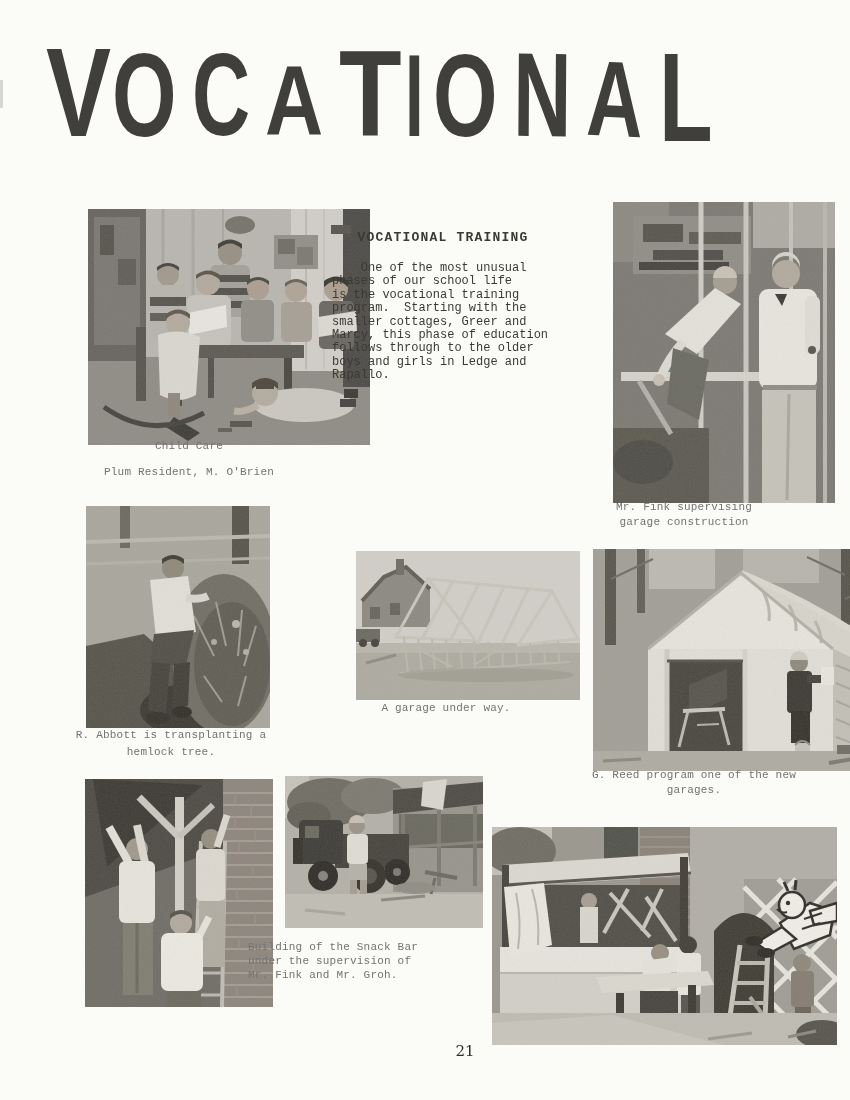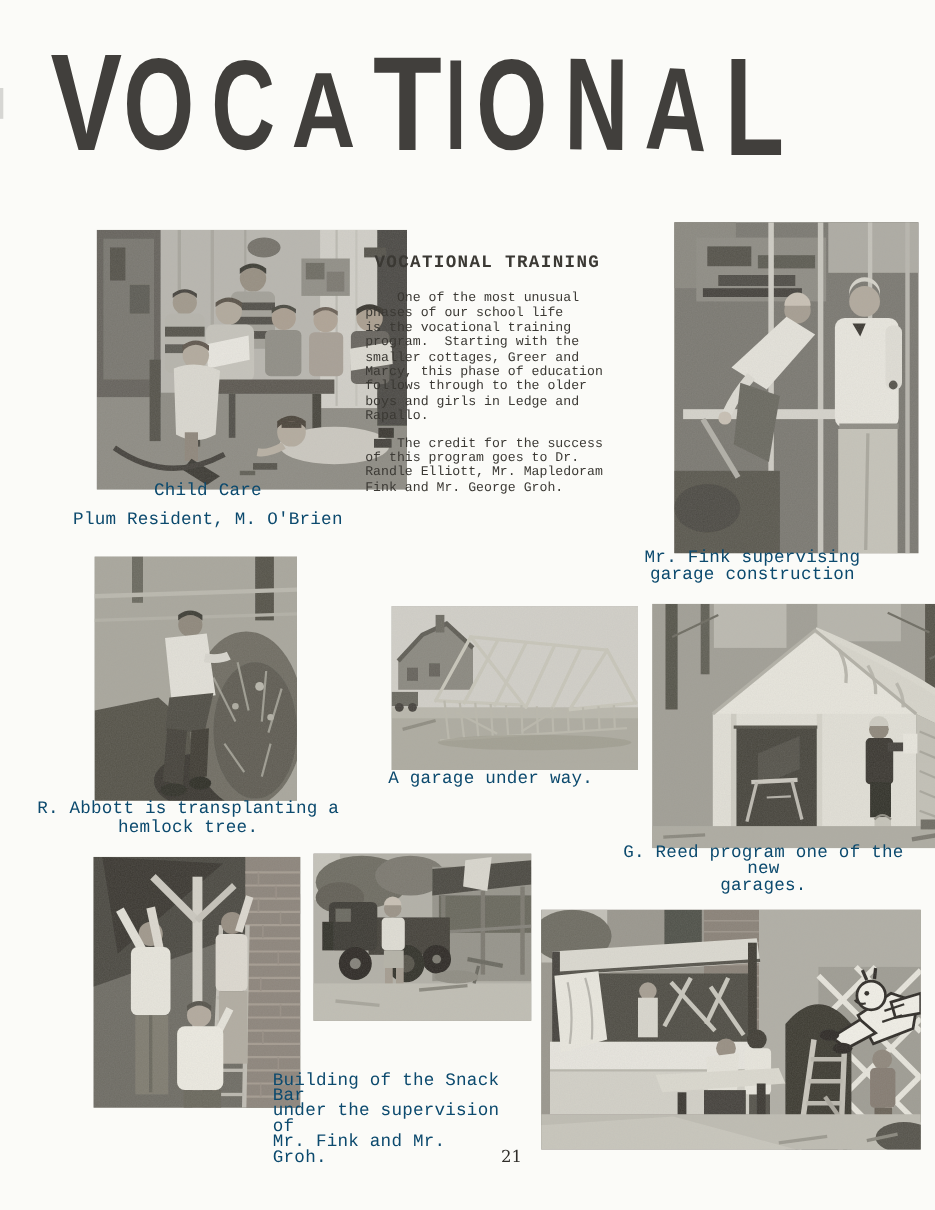--- a/index.html
+++ b/index.html
@@ -15,34 +15,34 @@
   .tl.l2{transform:scale(.66,.95);}
   .tl.l3{transform:scale(.66,.80);}
   .tl.l4{transform:scale(.84,1.0);margin-right:-8px;}
   .tl.l5{transform:scale(.55,.96);margin-right:-6px;}
   .tl.l6{transform:scale(.68,.96);}
   .tl.l7{transform:scale(.66,.98) rotate(.5deg);}
   .tl.l8{transform:scale(.64,.88) rotate(2deg);}
   .tl.l9{transform:scale(.72,1.04) translateY(4px);margin-right:0;}
   
   .article{position:absolute;left:332px;top:230px;width:222px;}
-  .article h2{margin:0 0 17px 0;font-size:16px;font-weight:700;text-align:center;
+  .article h2{margin:0 0 17px 0;font-size:13px;font-weight:700;text-align:center;
               letter-spacing:1.2px;color:#3b3934;font-family:"Liberation Mono",monospace;}
   .article p{margin:0 0 11px 0;white-space:pre;font-size:12px;line-height:13.4px;
              letter-spacing:0;color:#3b3934;}
   
-  .caption{position:absolute;white-space:pre-line;font-size:16px;line-height:15px;
-           color:#0c4a6e;letter-spacing:.2px;}
+  .caption{position:absolute;white-space:pre-line;font-size:11px;line-height:15px;
+           color:#737373;letter-spacing:.2px;}
   .caption.center{text-align:center;}
   .c-child{left:48px;top:440px;width:282px;line-height:13px;}
   .c-fink{left:571px;top:500px;width:226px;}
   .c-abbott{left:28px;top:727px;width:286px;line-height:17px;}
   .c-garage{left:318px;top:701px;width:256px;}
   .c-reed{left:551px;top:768px;width:286px;}
-  .c-snack{left:248px;top:940px;width:212px;line-height:14px;margin-top:35px;}
+  .c-snack{left:248px;top:940px;width:212px;line-height:14px;}
   
   .photo{position:absolute;background:#a9a79f;}
   .photo svg{display:block;width:100%;height:100%;}
   .p1{left:48px;top:193px;width:282px;height:236px;}
   .p2{left:573px;top:186px;width:222px;height:301px;}
   .p3{left:46px;top:490px;width:184px;height:222px;}
   .p4{left:316px;top:535px;width:224px;height:149px;}
   .p5{left:553px;top:533px;width:281px;height:222px;}
   .p6{left:45px;top:763px;width:188px;height:228px;}
   .p7{left:245px;top:760px;width:198px;height:152px;}
@@ -565,20 +565,16 @@
     <h2>VOCATIONAL TRAINING</h2>
     <p>    One of the most unusual
 phases of our school life
 is the vocational training
 program.  Starting with the
 smaller cottages, Greer and
 Marcy, this phase of education
 follows through to the older
 boys and girls in Ledge and
 Rapallo.</p>
-    <p>    The credit for the success
-of this program goes to Dr.
-Randle Elliott, Mr. Mapledoram
-Fink and Mr. George Groh.</p>
   </section>
 
   <div class="pagenum">21</div>
 </div>
 
 </body></html>

